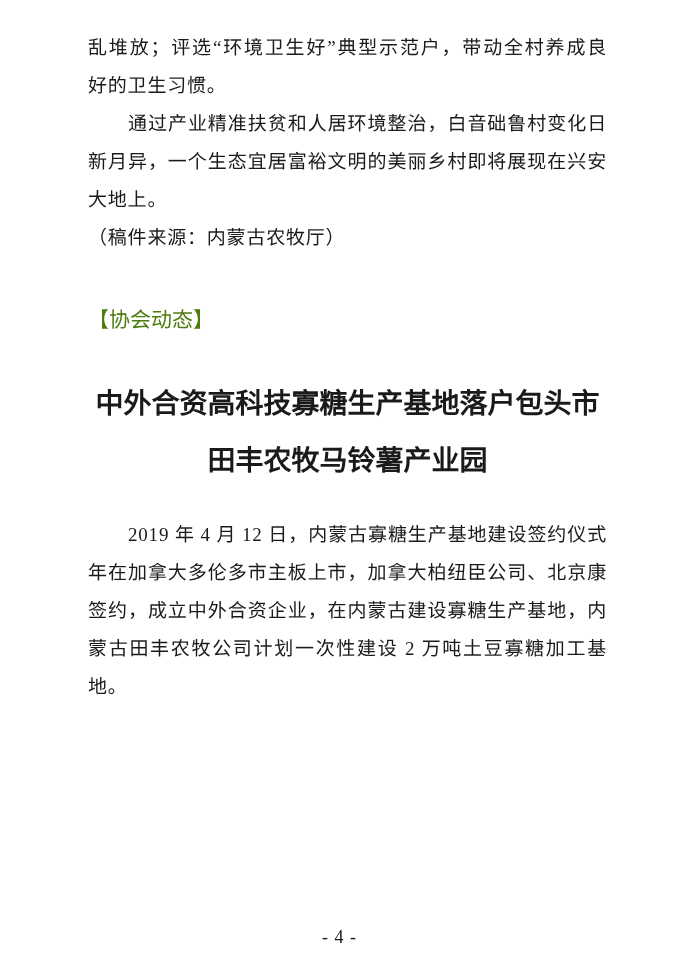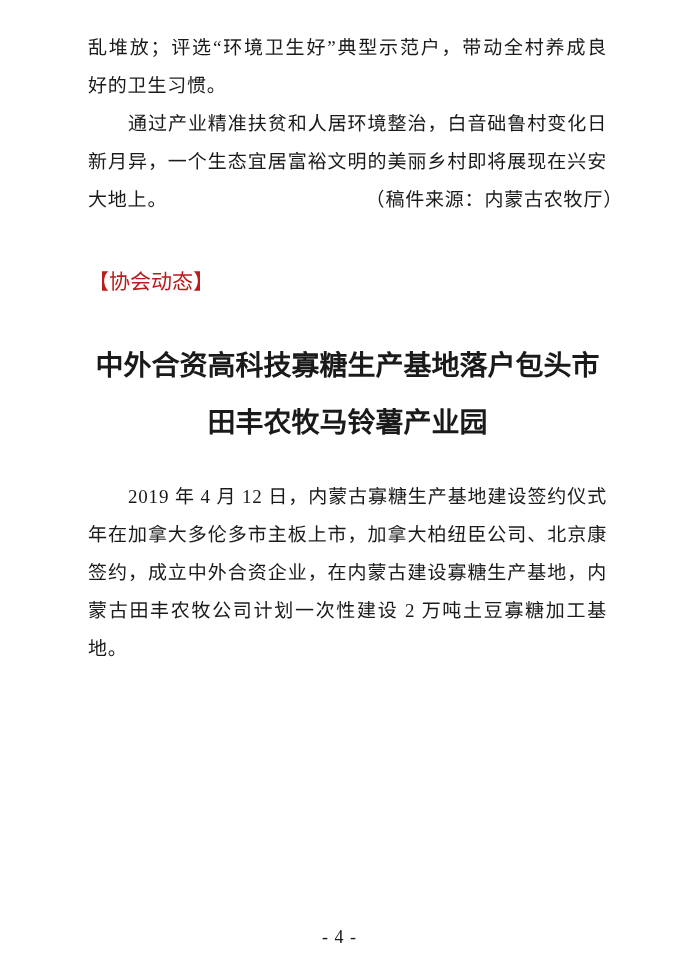--- a/index.html
+++ b/index.html
@@ -31,29 +31,30 @@
     text-align-last: left;
   }
   .line.indent { text-indent: 40px; }
 
   
   .line.split {
     display: flex;
     justify-content: space-between;
     text-align: left;
     text-align-last: auto;
+    flex-direction: column;
   }
   .line.split .src { margin-right: -16px; }
 
   .section-label {
     margin-top: 44px;
     font-family: "Liberation Sans", "DejaVu Sans", sans-serif;
     font-size: 21px;
     line-height: 38px;
-    color: #b91c1c;
+    color: #4d7c0f;
   }
 
   .title {
     margin-top: 36px;
     font-weight: bold;
     text-align: center;
   }
   .title .title-line {
     display: block;
     font-size: 28px;

